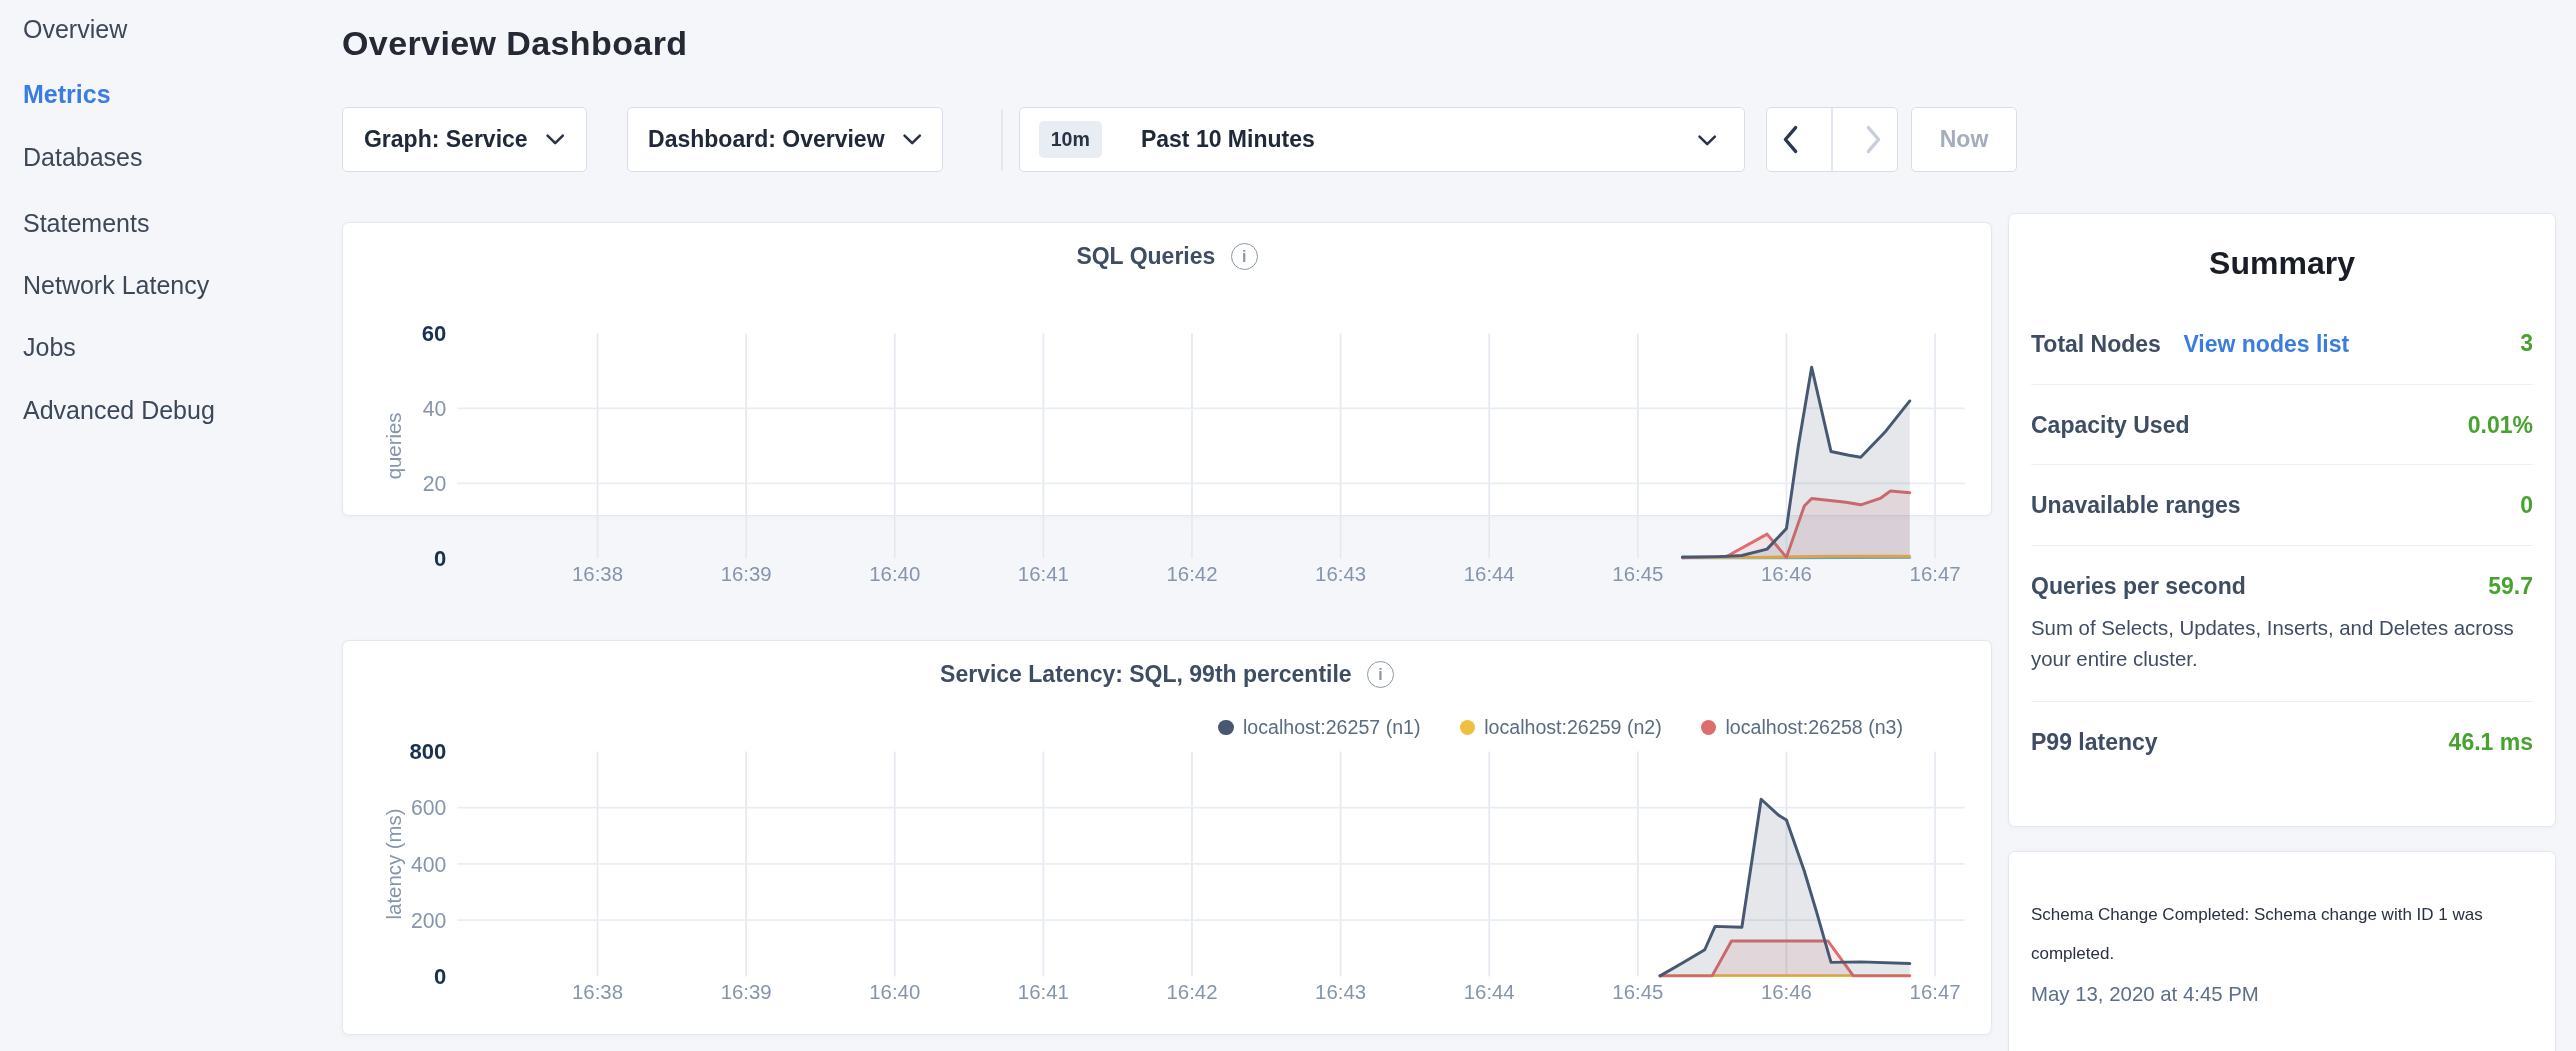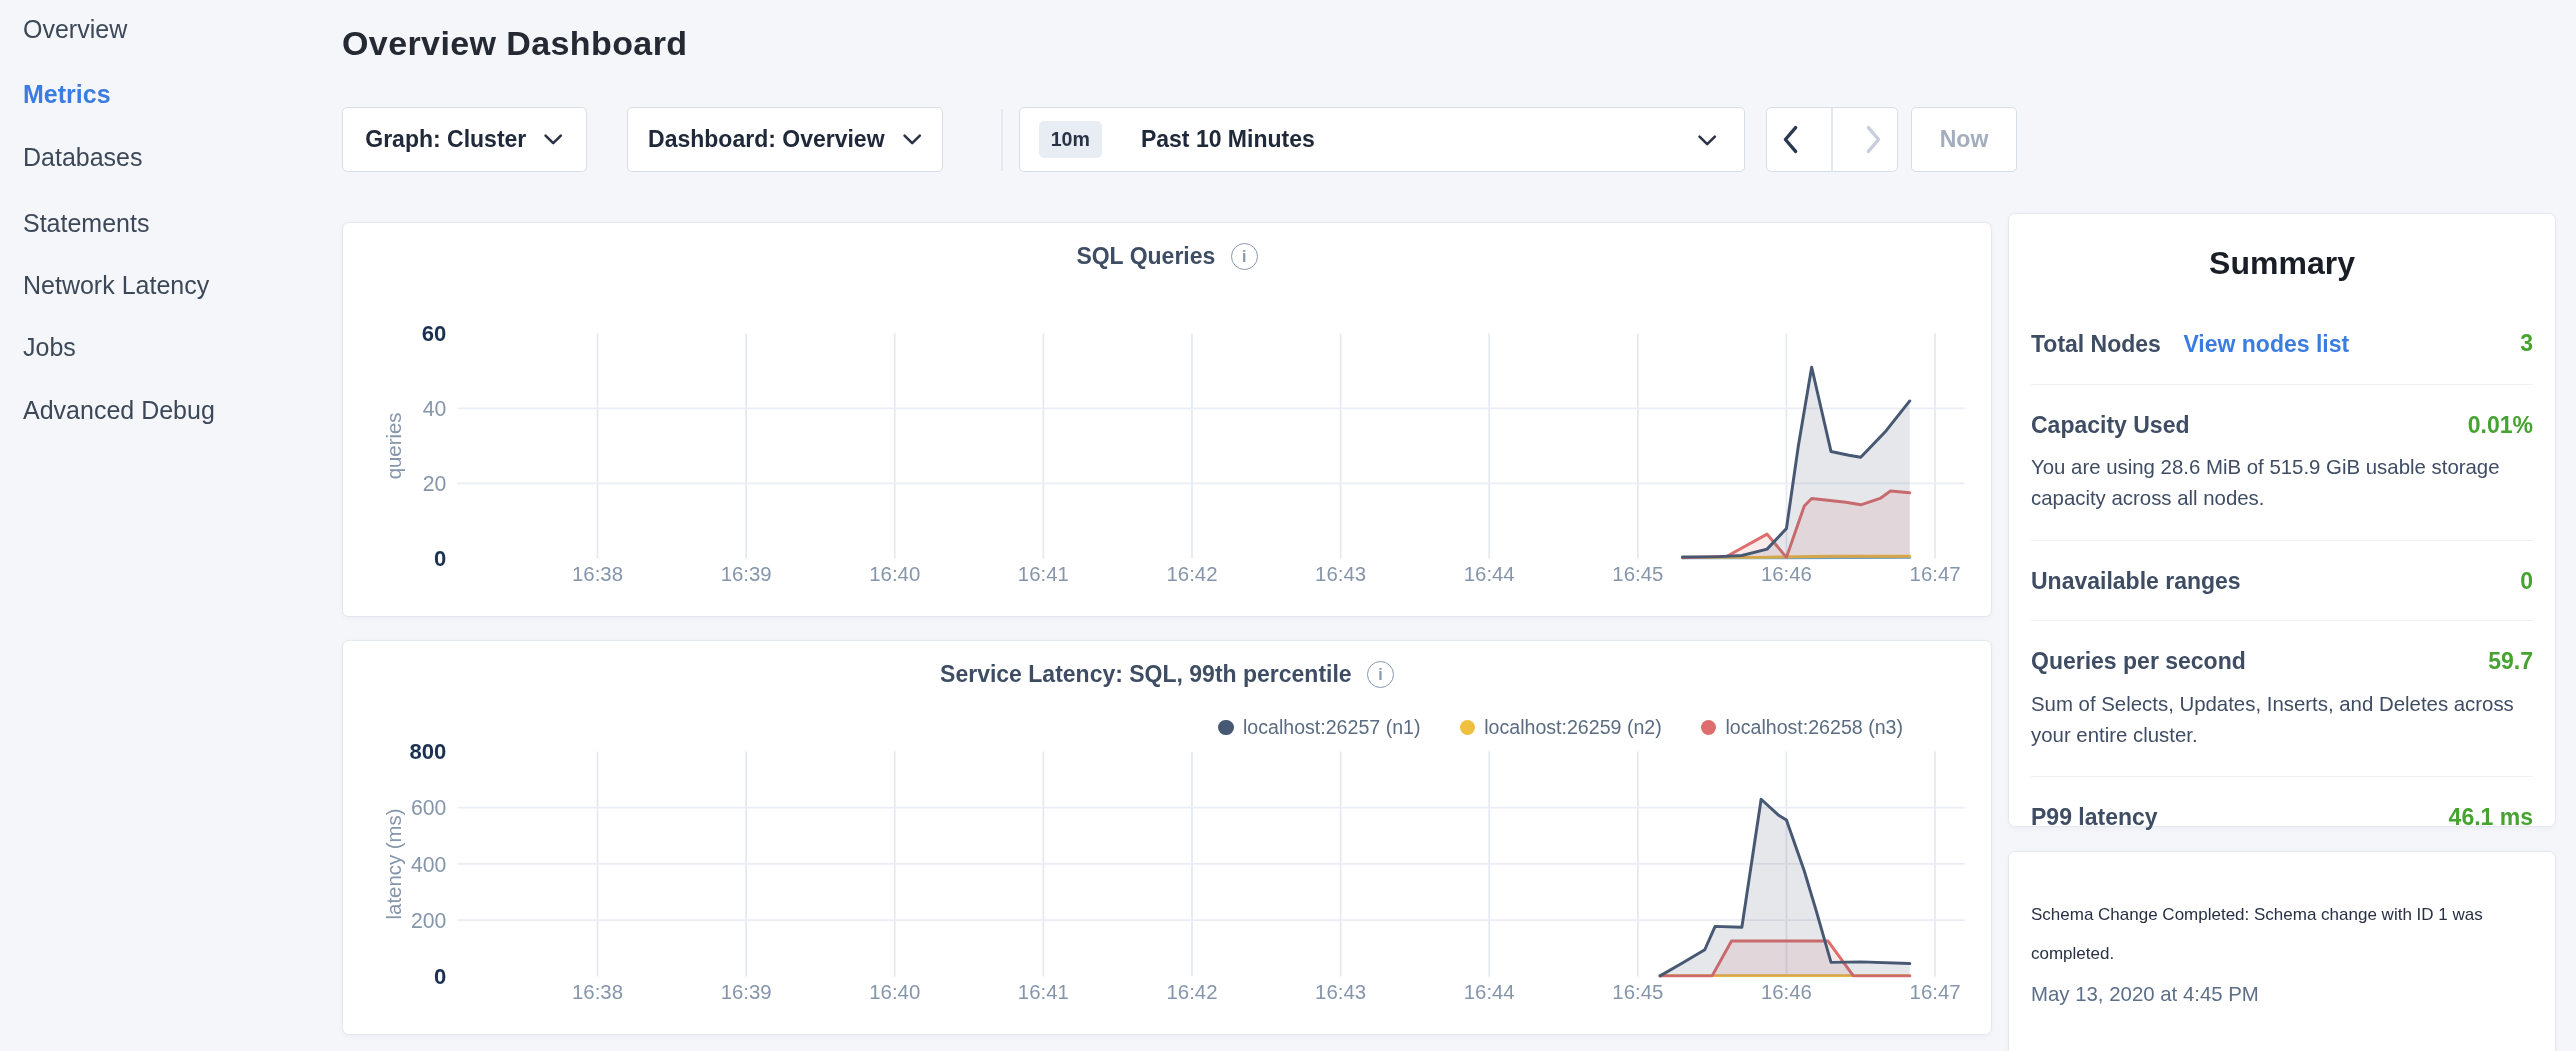--- a/index.html
+++ b/index.html
@@ -35,21 +35,21 @@
   }
   .picker-chevron { position:absolute; right:27px; top:25.5px; }
   .arrow-cell { display:flex; align-items:center; justify-content:center; flex:1; height:100%; }
   .arrow-divider { width:1.7px; height:100%; background:#e3e8f0; }
   .btn-now { color:#a3adbd; cursor:default; }
   
   .card {
     position:absolute; background:#fff; border:1.7px solid #e3e7ee; border-radius:6.8px;
     box-shadow:0 1.7px 4.3px rgba(60,70,90,0.04);
   }
-  #sql-card     { left:342px;  top:222px;  width:1650px; height:395px; }
+  #sql-card     { left:342px;  top:222px;  width:1650px; height:294px; }
   #latency-card { left:342px;  top:640px;  width:1650px; height:395px; }
   #summary-card { left:2008px; top:213px;  width:548px;  height:614px; }
   #events-card  { left:2008px; top:851px; width:548px;  height:255px; }
   .chart-title-row {
     position:absolute; top:20.4px; left:0; width:100%; display:flex;
     align-items:center; justify-content:center; gap:15.3px;
   }
   .chart-title { font-size:23px; font-weight:700; color:#3e4d63; }
   .info-icon {
     width:27px; height:27px; border-radius:50%; border:1.7px solid #8897ab;
@@ -91,21 +91,21 @@
     <div class="side-item" style="top:140px">Databases</div>
     <div class="side-item" style="top:206px">Statements</div>
     <div class="side-item" style="top:268px">Network Latency</div>
     <div class="side-item" style="top:330px">Jobs</div>
     <div class="side-item" style="top:393px">Advanced Debug</div>
   </nav>
 
   <h1 class="page-title">Overview Dashboard</h1>
 
   <div class="btn" style="left:342px;width:245px">
-    <span>Graph: Cluster</span>
+    <span>Graph: Service</span>
     <svg width="20.4" height="12.8" viewBox="0 0 24 15">
         <polyline points="3,3 12,12 21,3" fill="none" stroke="#2a3345" stroke-width="3" stroke-linecap="round" stroke-linejoin="round"></polyline>
       </svg>
   </div>
   <div class="btn" style="left:627px;width:316px">
     <span>Dashboard: Overview</span>
     <svg width="20.4" height="12.8" viewBox="0 0 24 15">
         <polyline points="3,3 12,12 21,3" fill="none" stroke="#2a3345" stroke-width="3" stroke-linecap="round" stroke-linejoin="round"></polyline>
       </svg>
   </div>
@@ -254,21 +254,20 @@
     <div class="panel-title">Summary</div>
     <div class="panel-body">
       <div class="sum-row first">
         <span class="sum-label">Total Nodes</span>
         <span class="sum-link">View nodes list</span>
         <span class="sum-value">3</span>
       </div>
       <div class="sum-row">
         <span class="sum-label">Capacity Used</span>
         <span class="sum-value">0.01%</span>
-        <div class="sum-desc">You are using 28.6 MiB of 515.9 GiB usable storage capacity across all nodes.</div>
       </div>
       <div class="sum-row">
         <span class="sum-label">Unavailable ranges</span>
         <span class="sum-value">0</span>
       </div>
       <div class="sum-row">
         <span class="sum-label">Queries per second</span>
         <span class="sum-value">59.7</span>
         <div class="sum-desc">Sum of Selects, Updates, Inserts, and Deletes across your entire cluster.</div>
       </div>

